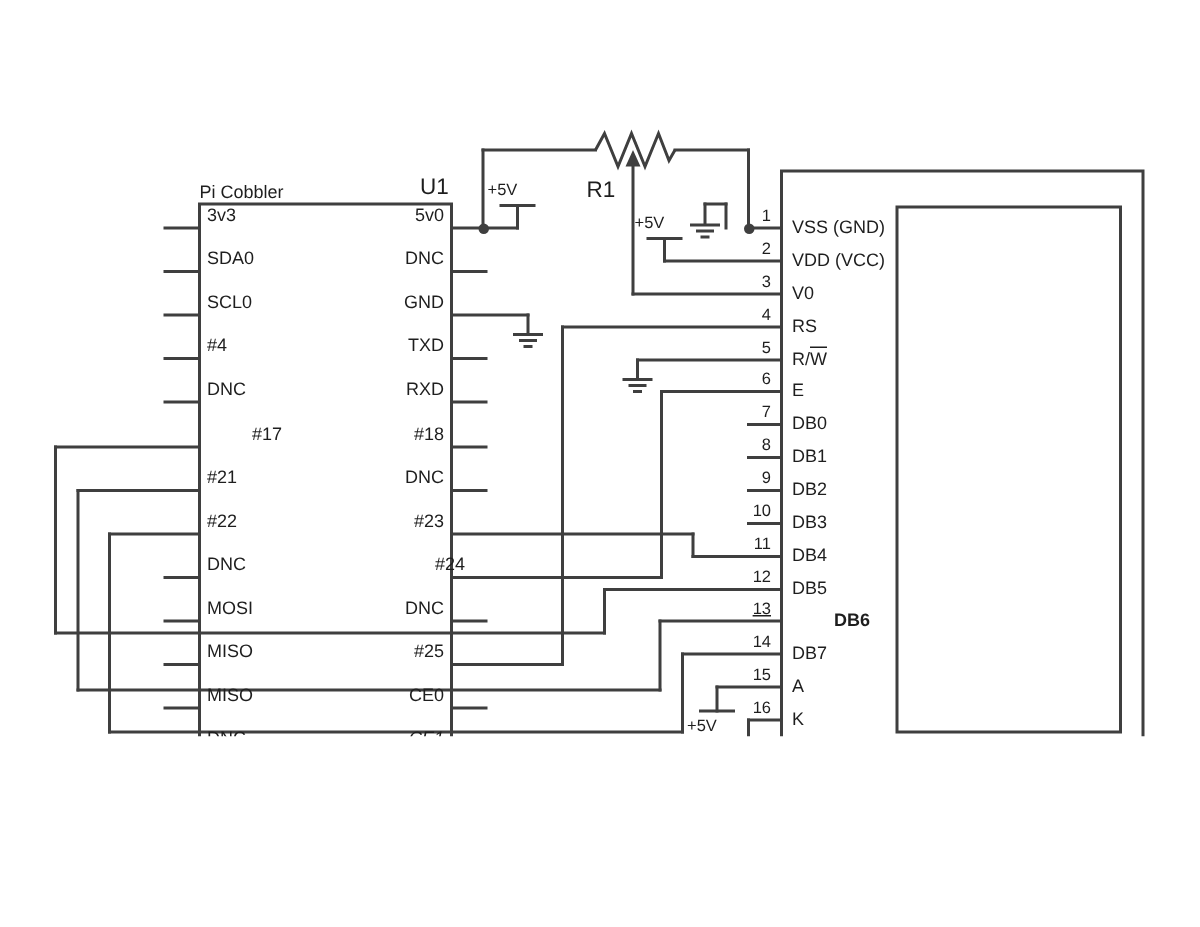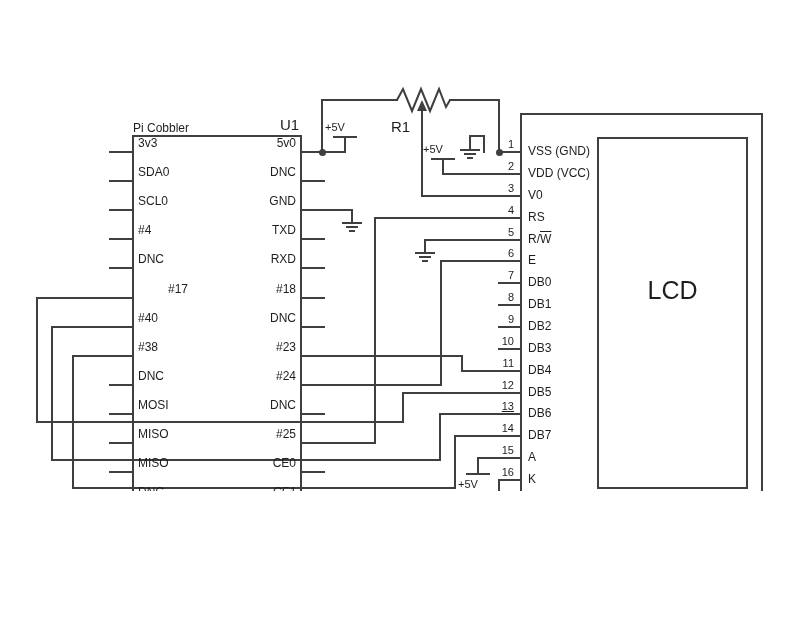--- a/index.html
+++ b/index.html
@@ -27,21 +27,20 @@
 
 <div id="canvas">
 
   <div class="box" id="u1-box" style="left: 132px; top: 135px; width: 170px; height: 383px;"></div>
   <div class="box" id="lcd-outer-box" style="left: 520px; top: 113px; width: 243px; height: 390px;"></div>
   <div class="box" id="lcd-inner-box" style="left: 597px; top: 137px; width: 151px; height: 352px;"></div>
 
   <div class="title" id="u1-name" style="left: 133px; top: 121px;">Pi Cobbler</div>
   <div class="desig" id="u1-desig" style="left: 280px; top: 116px;">U1</div>
   <div class="desig" id="r1-label" style="left: 391px; top: 118px;">R1</div>
-  <div class="biglbl" id="lcd-label" style="left: 597px; top: 276px; width: 151px;">LCD</div>
 
   <svg id="r1-svg" width="58" height="30" viewBox="0 0 58 30" style="left:395px;top:85px;">
     <polyline points="2,15 8,4 17,26 26,4 35,26 44,4 51,22 55,15" fill="none" stroke="#3f3f3f" stroke-width="2"></polyline>
   </svg>
   <div class="arrow" id="wiper-arrow" style="left: 417px; top: 100px;"></div>
 
   <div id="wires-layer">
       <div class="hw" style="left: 301px; top: 151px; width: 45px; height: 2px;"></div>
       <div class="vw" style="left: 321px; top: 99px; width: 2px; height: 54px;"></div>
       <div class="hw" style="left: 321px; top: 99px; width: 77px; height: 2px;"></div>
@@ -113,36 +112,36 @@
       <div class="dot" style="left: 319px; top: 149px;"></div>
       <div class="dot" style="left: 496px; top: 149px;"></div>
     </div>
   <div id="pins-layer">
       <div class="lbl" style="left: 138px; top: 137px;">3v3</div>
       <div class="lbl" style="left: 138px; top: 166px;">SDA0</div>
       <div class="lbl" style="left: 138px; top: 195px;">SCL0</div>
       <div class="lbl" style="left: 138px; top: 224px;">#4</div>
       <div class="lbl" style="left: 138px; top: 253px;">DNC</div>
       <div class="lbl" style="left: 138px; top: 283px; margin-left: 30px;">#17</div>
-      <div class="lbl" style="left: 138px; top: 312px;">#40</div>
-      <div class="lbl" style="left: 138px; top: 341px;">#38</div>
+      <div class="lbl" style="left: 138px; top: 312px;">#21</div>
+      <div class="lbl" style="left: 138px; top: 341px;">#22</div>
       <div class="lbl" style="left: 138px; top: 370px;">DNC</div>
       <div class="lbl" style="left: 138px; top: 399px;">MOSI</div>
       <div class="lbl" style="left: 138px; top: 428px;">MISO</div>
       <div class="lbl" style="left: 138px; top: 457px;">MISO</div>
       <div class="lbl" style="left: 138px; top: 486px;">DNC</div>
       <div class="lbl right" style="left: 160px; top: 137px; width: 136px;">5v0</div>
       <div class="lbl right" style="left: 160px; top: 166px; width: 136px;">DNC</div>
       <div class="lbl right" style="left: 160px; top: 195px; width: 136px;">GND</div>
       <div class="lbl right" style="left: 160px; top: 224px; width: 136px;">TXD</div>
       <div class="lbl right" style="left: 160px; top: 253px; width: 136px;">RXD</div>
       <div class="lbl right" style="left: 160px; top: 283px; width: 136px;">#18</div>
       <div class="lbl right" style="left: 160px; top: 312px; width: 136px;">DNC</div>
       <div class="lbl right" style="left: 160px; top: 341px; width: 136px;">#23</div>
-      <div class="lbl right" style="left: 160px; top: 370px; width: 136px;">#24</div>
+      <div class="lbl right" style="left: 174px; top: 370px; width: 136px;">#24</div>
       <div class="lbl right" style="left: 160px; top: 399px; width: 136px;">DNC</div>
       <div class="lbl right" style="left: 160px; top: 428px; width: 136px;">#25</div>
       <div class="lbl right" style="left: 160px; top: 457px; width: 136px;">CE0</div>
       <div class="lbl right" style="left: 160px; top: 486px; width: 136px; font-style: italic;">CE1</div>
       <div class="num" style="left: 468px; top: 138px; width: 46px;">1</div>
       <div class="lbl" style="left: 528px; top: 145px;">VSS (GND)</div>
       <div class="num" style="left: 468px; top: 160px; width: 46px;">2</div>
       <div class="lbl" style="left: 528px; top: 167px;">VDD (VCC)</div>
       <div class="num" style="left: 468px; top: 182px; width: 46px;">3</div>
       <div class="lbl" style="left: 528px; top: 189px;">V0</div>
@@ -158,21 +157,21 @@
       <div class="lbl" style="left: 528px; top: 298px;">DB1</div>
       <div class="num" style="left: 468px; top: 313px; width: 46px;">9</div>
       <div class="lbl" style="left: 528px; top: 320px;">DB2</div>
       <div class="num" style="left: 468px; top: 335px; width: 46px;">10</div>
       <div class="lbl" style="left: 528px; top: 342px;">DB3</div>
       <div class="num" style="left: 468px; top: 357px; width: 46px;">11</div>
       <div class="lbl" style="left: 528px; top: 364px;">DB4</div>
       <div class="num" style="left: 468px; top: 379px; width: 46px;">12</div>
       <div class="lbl" style="left: 528px; top: 386px;">DB5</div>
       <div class="num" style="left: 468px; top: 400px; width: 46px; text-decoration: underline;">13</div>
-      <div class="lbl" style="left: 528px; top: 407px;">DB6</div>
+      <div class="lbl" style="left: 556px; top: 407px; font-weight: bold;">DB6</div>
       <div class="num" style="left: 468px; top: 422px; width: 46px;">14</div>
       <div class="lbl" style="left: 528px; top: 429px;">DB7</div>
       <div class="num" style="left: 468px; top: 444px; width: 46px;">15</div>
       <div class="lbl" style="left: 528px; top: 451px;">A</div>
       <div class="num" style="left: 468px; top: 466px; width: 46px;">16</div>
       <div class="lbl" style="left: 528px; top: 473px;">K</div>
     </div>
   <div id="symbols-layer">
       <div class="hw" style="left: 333px; top: 136px; width: 24px; height: 2px;"></div>
       <div class="p5v-text" style="left: 325px; top: 121px;">+5V</div>

